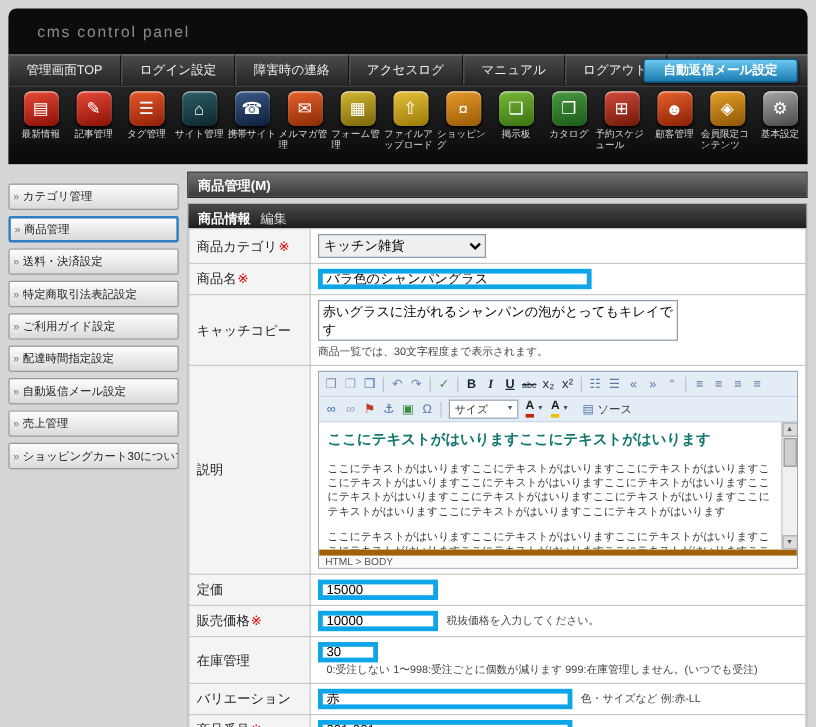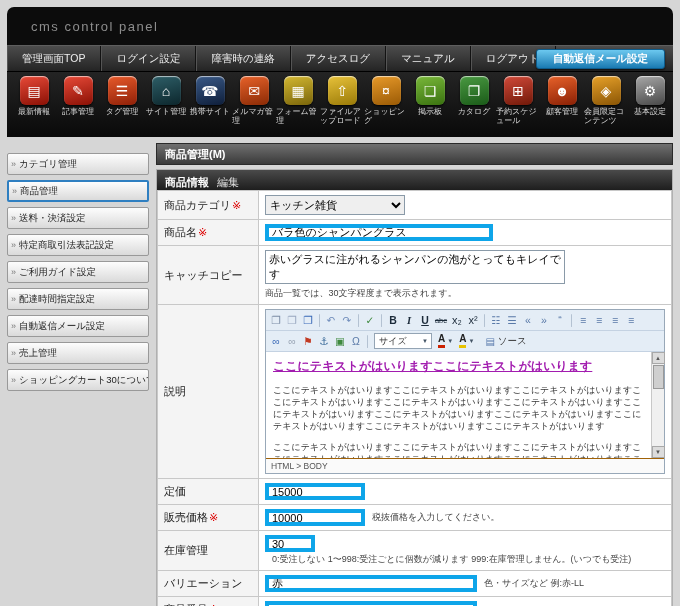--- a/index.html
+++ b/index.html
@@ -65,27 +65,27 @@
   [data-name="subscript-icon"],[data-name="superscript-icon"] { font-size:11px; }
   .ed-select { height:16px; background:#fff; border:1px solid #94a4b4; display:flex; align-items:center; justify-content:space-between; font-size:9px; padding:0 3px 0 4px; margin:0 3px; color:#333; width:58px; cursor:pointer; }
   .ed-select .caret { font-size:6px; color:#456; }
   .color-btn { display:flex; align-items:center; padding:0 3px; cursor:pointer; gap:2px; }
   .color-btn .A { font-size:10px; font-weight:bold; line-height:1; border-bottom:3px solid var(--bar); padding-bottom:1px; }
   .color-btn .caret { font-size:6px; color:#456; }
   .src-btn { display:flex; align-items:center; gap:3px; font-size:9.5px; padding:0 5px; height:17px; margin-left:3px; color:#333; cursor:pointer; }
   .src-btn .g { color:#5577aa; font-size:10px; }
   .ed-body { height:106px; background:#fff; display:flex; }
   .ed-content { flex:1; padding:5px 7px; overflow:hidden; font-size:9px; color:#333; line-height:1.35; cursor:text; }
-  .red-line { color:#a21caf; font-weight:bold; font-size:12px; margin:2px 0 9px; line-height:1.3;text-decoration:underline; }
+  .red-line { color:#0f766e; font-weight:bold; font-size:12px; margin:2px 0 9px; line-height:1.3; }
   .ed-para { margin-bottom:9px; }
   .ed-scroll { width:13px; border-left:1px solid #c8c8c8; background:#f0f0f0; display:flex; flex-direction:column; align-items:center; flex:none; }
   .sc-btn { width:13px; height:12px; background:#dcdcdc; border:1px solid #a8a8a8; font-size:6px; display:flex; align-items:center; justify-content:center; color:#555; cursor:pointer; flex:none; }
   .sc-btn.down { margin-top:auto; }
   .sc-thumb { width:11px; height:24px; background:#cfcfcf; border:1px solid #999; margin-top:1px; cursor:grab; flex:none; }
-  .ed-status { height:15px; border-top:1px solid #a16207; background:#fafafa; font-size:8.5px; color:#555; padding-left:5px; display:flex; align-items:center; }
+  .ed-status { height:15px; border-top:5px solid #a16207; background:#fafafa; font-size:8.5px; color:#555; padding-left:5px; display:flex; align-items:center; }
 </style>
 </head>
 <body>
 
 <div class="screen" data-name="cms-control-panel">
   <div class="panel" data-name="panel">
 
     <div class="topbar" data-name="top-bar">
       <span class="brand" data-name="brand-title">cms control panel</span>
     </div>

